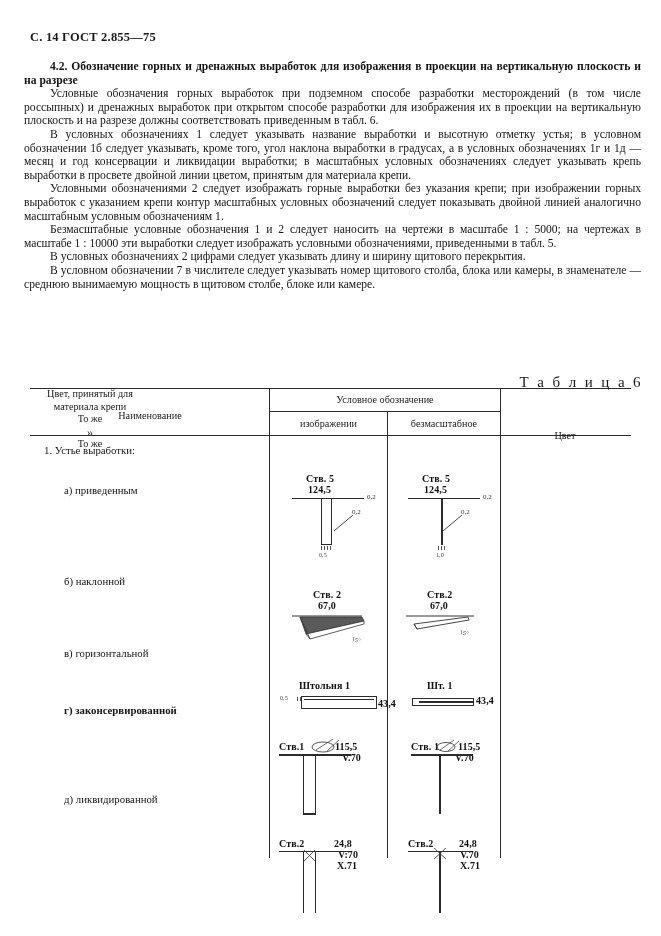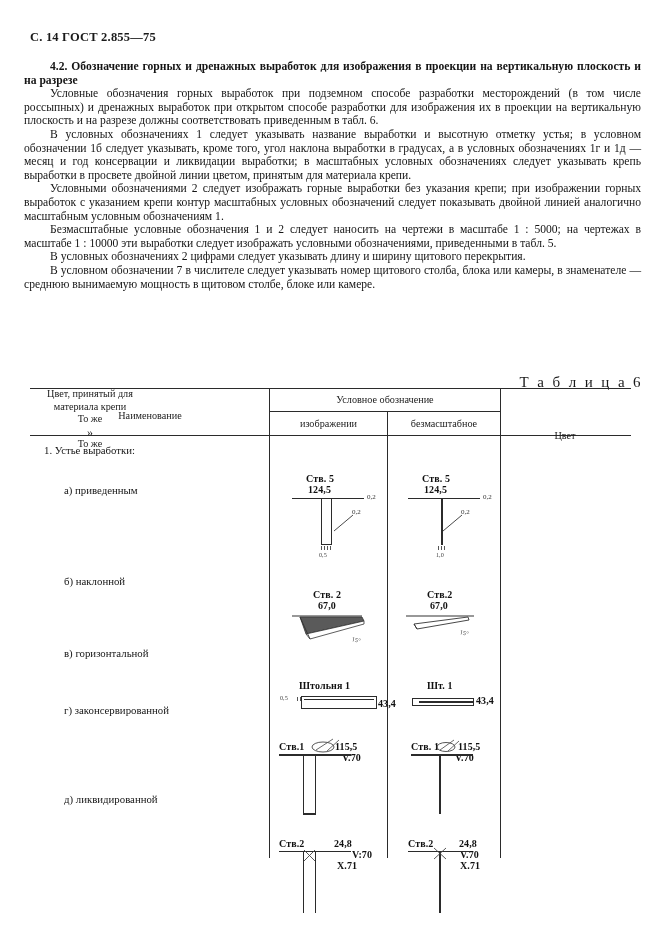--- a/index.html
+++ b/index.html
@@ -188,21 +188,21 @@
     <div class="sym">
       <div class="lbl" style="left:397px;top:242px;">Шт. 1</div>
       <div class="sbar" style="left:382px;top:260px;width:62px;height:1.1px;"></div>
       <div class="sbar" style="left:382px;top:267px;width:62px;height:1.1px;"></div>
       <div class="sbar" style="left:382px;top:260px;width:1.1px;height:8px;"></div>
       <div class="sbar" style="left:443px;top:260px;width:1.1px;height:8px;"></div>
       <div class="sbar" style="left:389px;top:263px;width:54px;height:1.6px;"></div>
       <div class="lbl" style="left:446px;top:257px;">43,4</div>
     </div>
 
-    <div class="row-label" style="left:34px;top:316px;">г)  законсервированной</div>
+    <div class="row-label" style="left:34px;top:316px;font-weight:bold;">г)  законсервированной</div>
 
     <div class="sym">
       <div class="lbl" style="left:249px;top:303px;">Ств.1</div>
       <div class="lbl" style="left:305px;top:303px;">115,5</div>
       <div class="lbl" style="left:312px;top:314px;">V.70</div>
       <div class="sbar" style="left:249px;top:316px;width:72px;height:1.2px;"></div>
       <div class="sbar" style="left:273px;top:316px;width:1.2px;height:60px;"></div>
       <div class="sbar" style="left:285px;top:316px;width:1.2px;height:60px;"></div>
       <div class="sbar" style="left:273px;top:375px;width:13px;height:1.2px;"></div>
       <svg width="46" height="20" style="position:absolute;left:279px;top:298px;">
@@ -224,21 +224,21 @@
         <line x1="13" y1="14" x2="24" y2="4" stroke="#444" stroke-width="0.8"></line>
       </svg>
     </div>
 
     <div class="row-label" style="left:34px;top:405px;">д)  ликвидированной</div>
     <div class="color-col" style="top:400px;">То же</div>
 
     <div class="sym">
       <div class="lbl" style="left:249px;top:387px;">Ств.2</div>
       <div class="lbl" style="left:304px;top:387px;">24,8</div>
-      <div class="lbl" style="left:322px;top:398px;">V:70</div>
+      <div class="lbl" style="left:308px;top:398px;">V:70</div>
       <div class="lbl" style="left:307px;top:409px;">X.71</div>
       <div class="sbar" style="left:249px;top:400px;width:72px;height:1.2px;"></div>
       <div class="sbar" style="left:273px;top:400px;width:1.2px;height:62px;"></div>
       <div class="sbar" style="left:285px;top:400px;width:1.2px;height:62px;"></div>
 
       <svg width="26" height="22" style="position:absolute;left:272px;top:396px;">
         <line x1="2" y1="3" x2="13" y2="14" stroke="#444" stroke-width="0.9"></line>
         <line x1="13" y1="3" x2="2" y2="14" stroke="#444" stroke-width="0.9"></line>
       </svg>
     </div>

